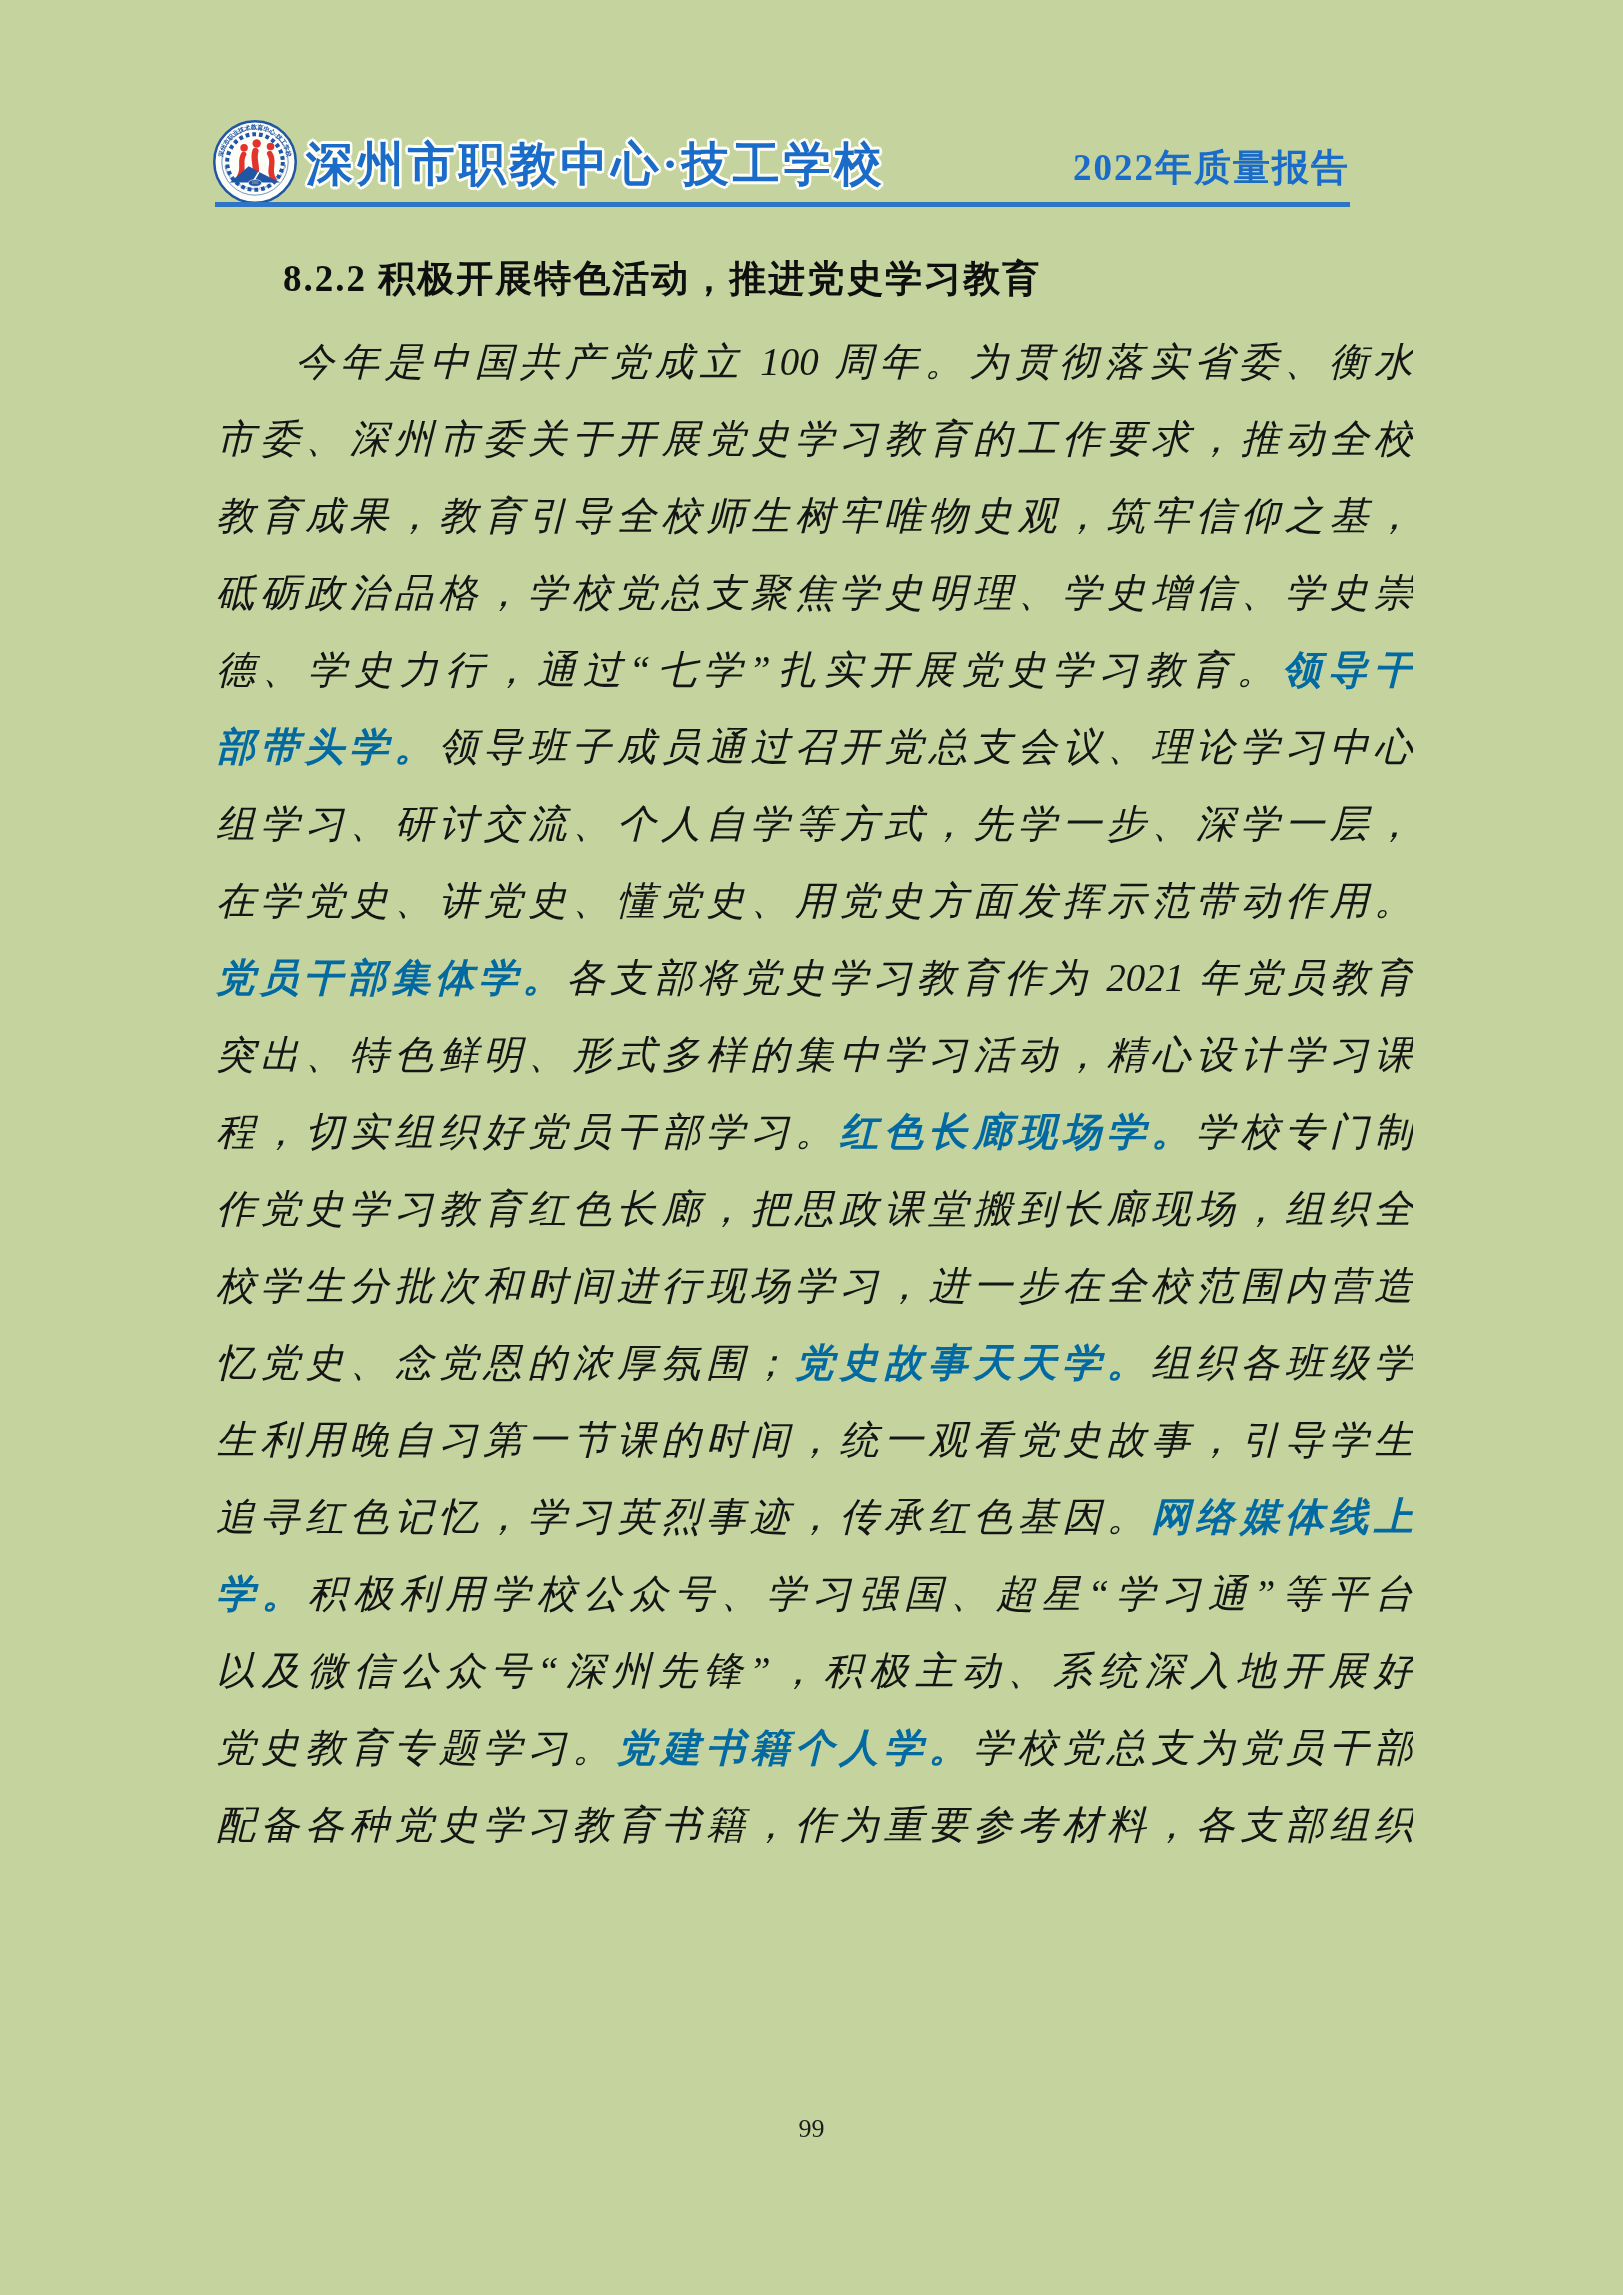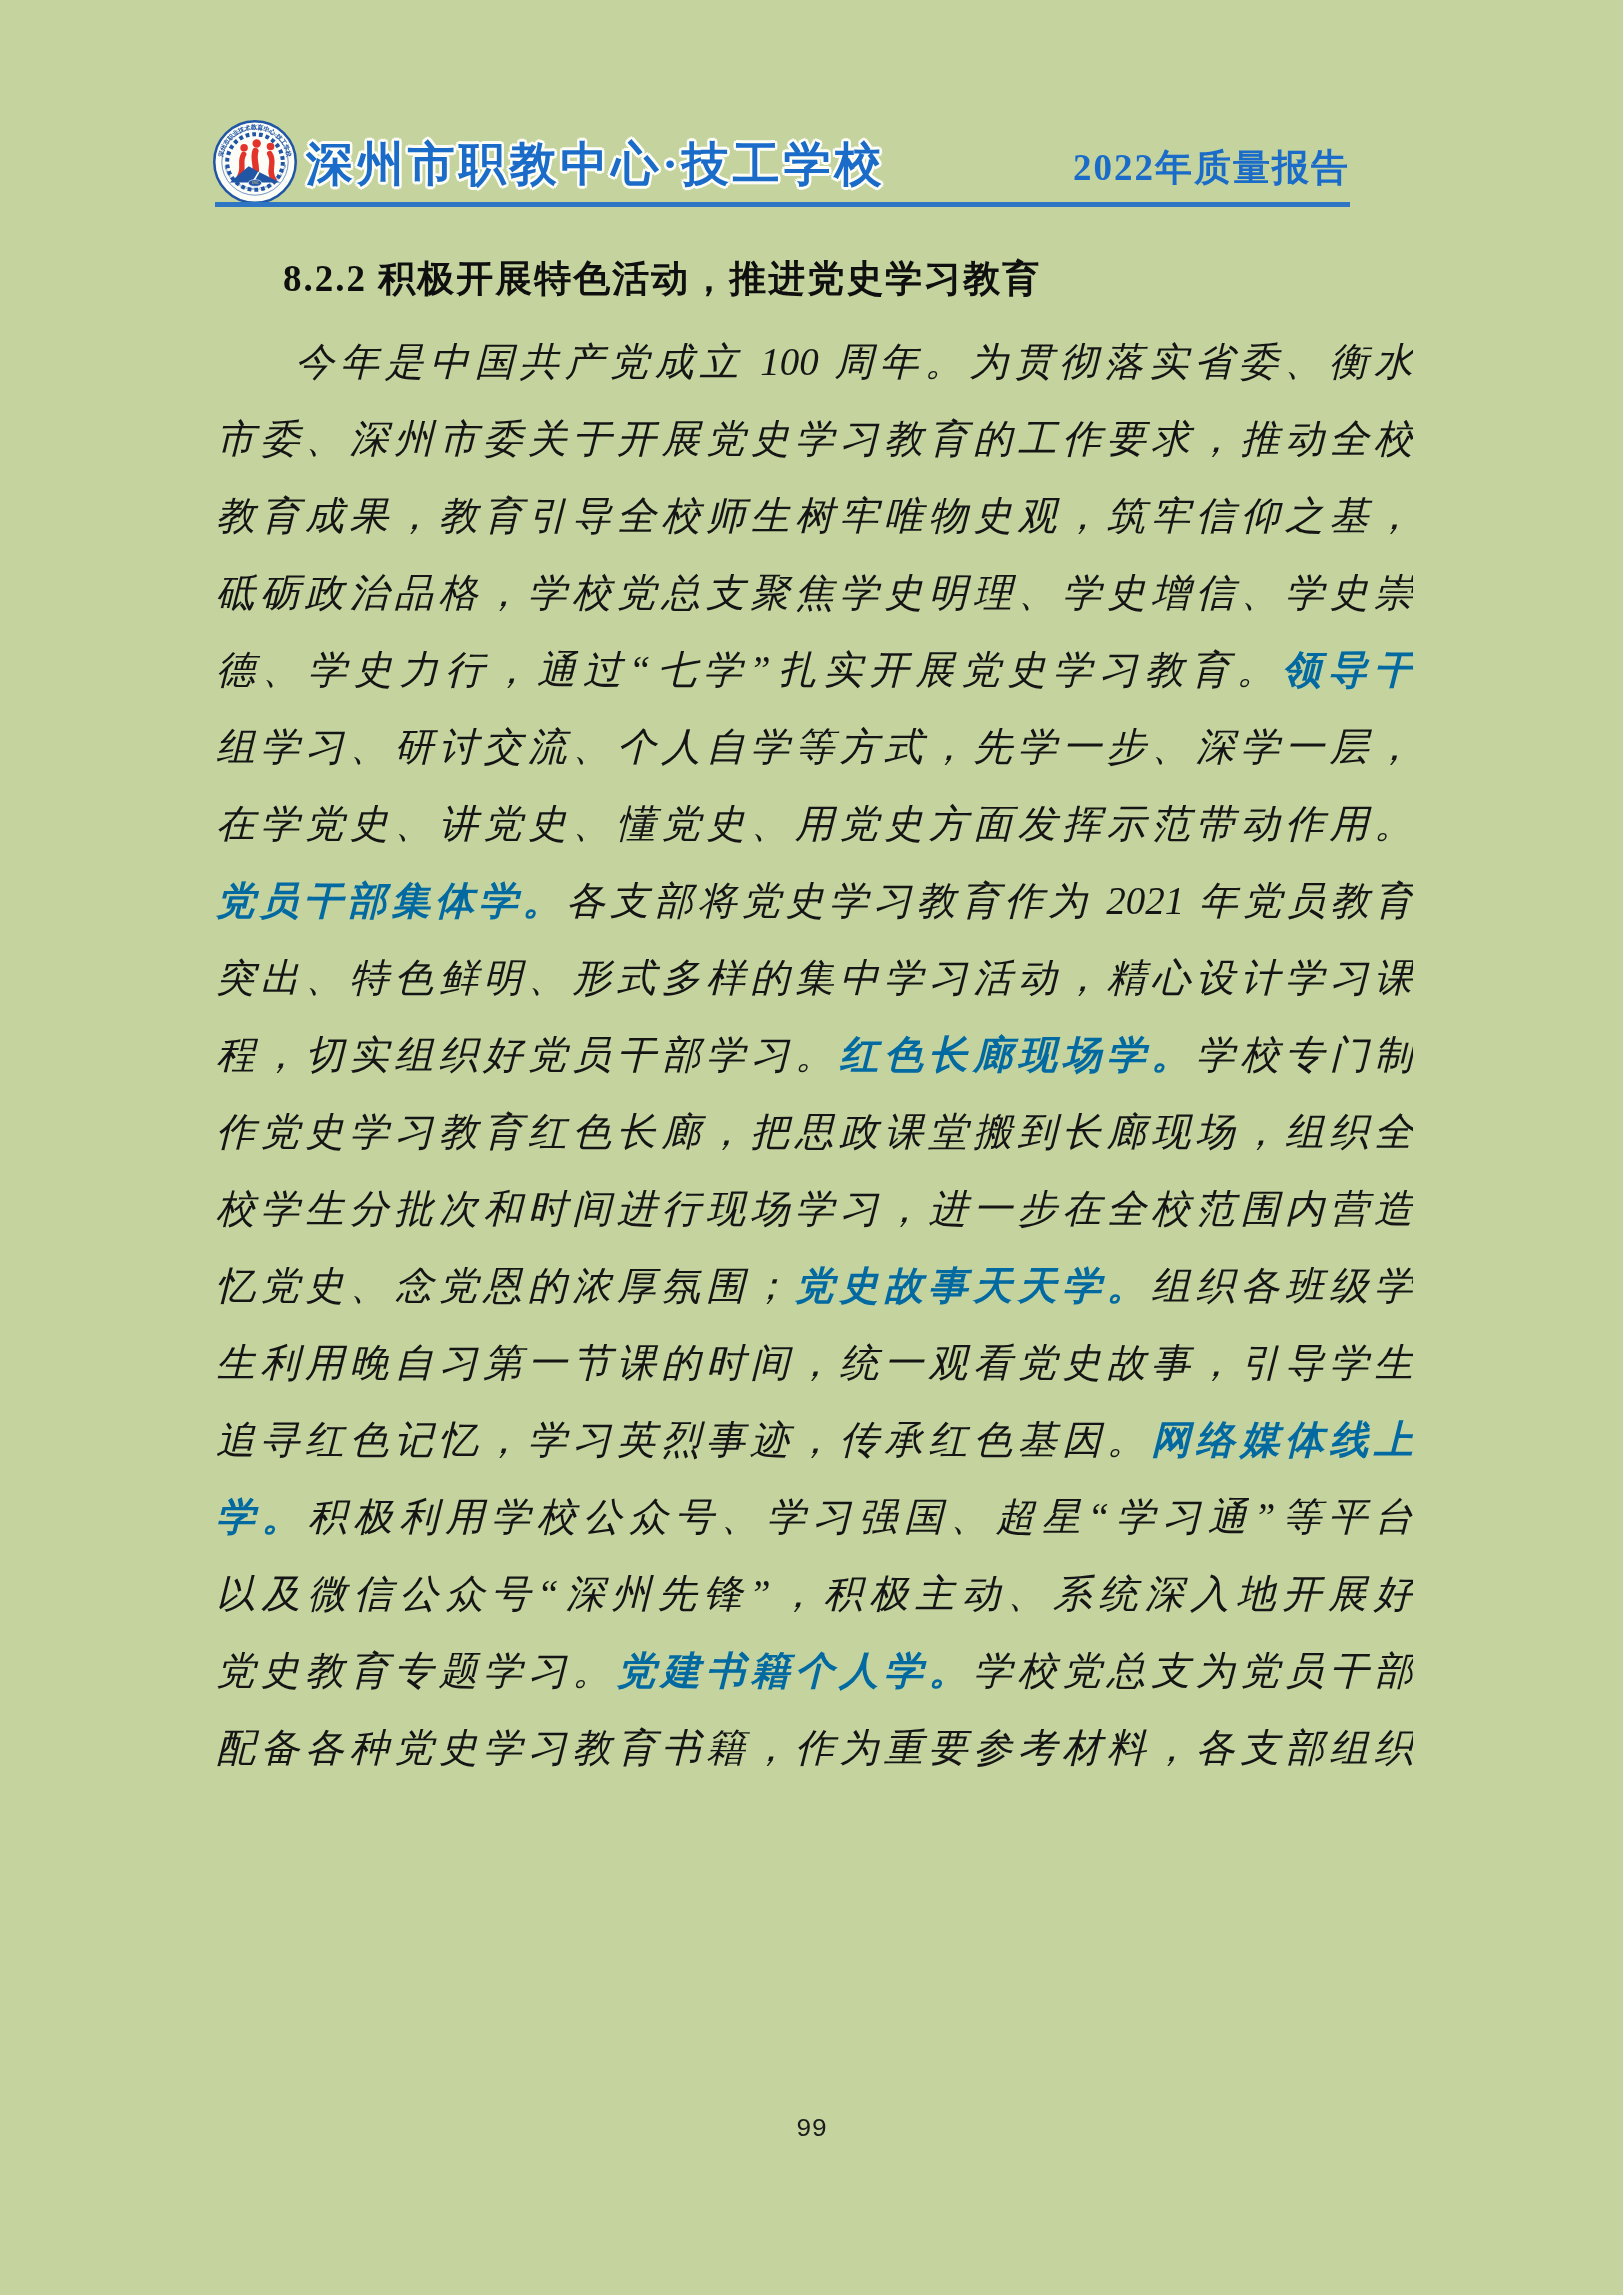--- a/index.html
+++ b/index.html
@@ -48,21 +48,21 @@
     overflow:hidden;
     font-style:italic;
   }
   .body-paragraph .line.indent{text-indent:79px;}
   .body-paragraph .seg-bold{font-weight:bold;color:#0369a1;}
 
   
   .page-number{
     position:absolute;left:0;top:2114px;width:1623px;
     text-align:center;font-size:26px;color:#1c1c1c;
-    font-family:Liberation Mono, monospace;
+    font-family:Liberation Serif, serif;
   }
   .logo-en{font-family:"Liberation Sans","DejaVu Sans",sans-serif;}
 </style>
 </head>
 <body>
 
 <div class="page">
 
   <svg class="logo" viewBox="0 0 200 200">
     <defs>
@@ -104,20 +104,21 @@
   <div class="header-rule"></div>
 
   <div class="section-heading">8.2.2 积极开展特色活动，推进党史学习教育</div>
 
   <div class="body-paragraph">
       <div class="line indent"><span class="seg">今年是中国共产党成立 100 周年。为贯彻落实省委、衡水</span></div>
       <div class="line"><span class="seg">市委、深州市委关于开展党史学习教育的工作要求，推动全校</span></div>
       <div class="line"><span class="seg">教育成果，教育引导全校师生树牢唯物史观，筑牢信仰之基，</span></div>
       <div class="line"><span class="seg">砥砺政治品格，学校党总支聚焦学史明理、学史增信、学史崇</span></div>
       <div class="line"><span class="seg">德、学史力行，通过“七学”扎实开展党史学习教育。</span><span class="seg-bold">领导干</span></div>
+      <div class="line"><span class="seg-bold">部带头学。</span><span class="seg">领导班子成员通过召开党总支会议、理论学习中心</span></div>
       <div class="line"><span class="seg">组学习、研讨交流、个人自学等方式，先学一步、深学一层，</span></div>
       <div class="line"><span class="seg">在学党史、讲党史、懂党史、用党史方面发挥示范带动作用。</span></div>
       <div class="line"><span class="seg-bold">党员干部集体学。</span><span class="seg">各支部将党史学习教育作为 2021 年党员教育</span></div>
       <div class="line"><span class="seg">突出、特色鲜明、形式多样的集中学习活动，精心设计学习课</span></div>
       <div class="line"><span class="seg">程，切实组织好党员干部学习。</span><span class="seg-bold">红色长廊现场学。</span><span class="seg">学校专门制</span></div>
       <div class="line"><span class="seg">作党史学习教育红色长廊，把思政课堂搬到长廊现场，组织全</span></div>
       <div class="line"><span class="seg">校学生分批次和时间进行现场学习，进一步在全校范围内营造</span></div>
       <div class="line"><span class="seg">忆党史、念党恩的浓厚氛围；</span><span class="seg-bold">党史故事天天学。</span><span class="seg">组织各班级学</span></div>
       <div class="line"><span class="seg">生利用晚自习第一节课的时间，统一观看党史故事，引导学生</span></div>
       <div class="line"><span class="seg">追寻红色记忆，学习英烈事迹，传承红色基因。</span><span class="seg-bold">网络媒体线上</span></div>

